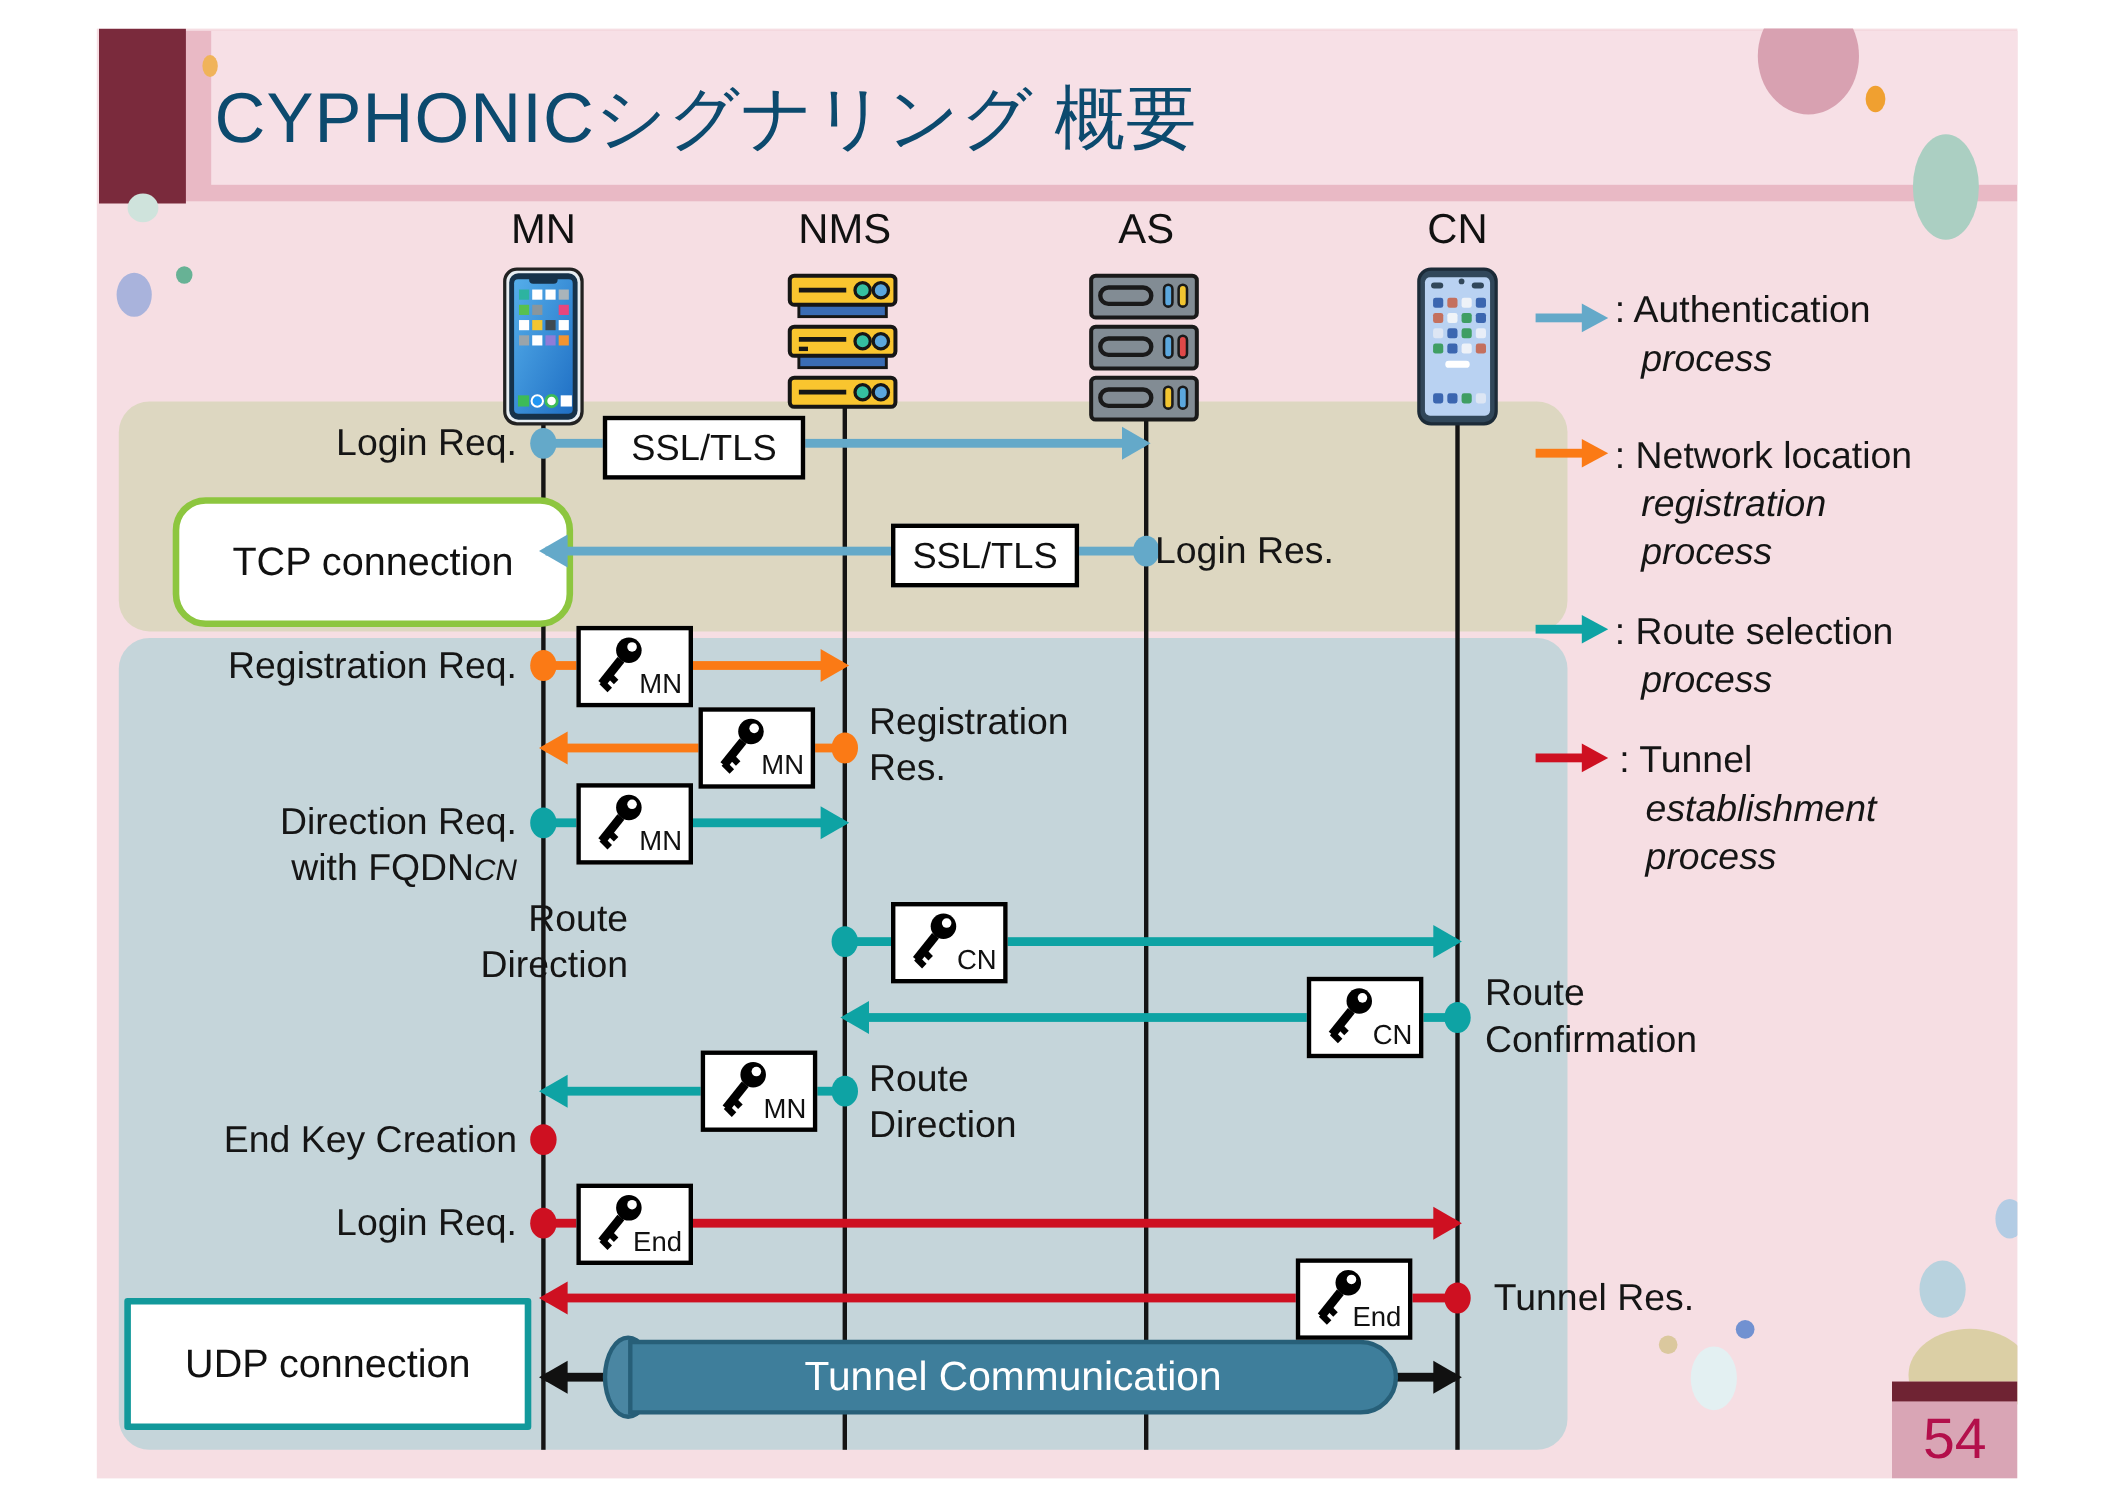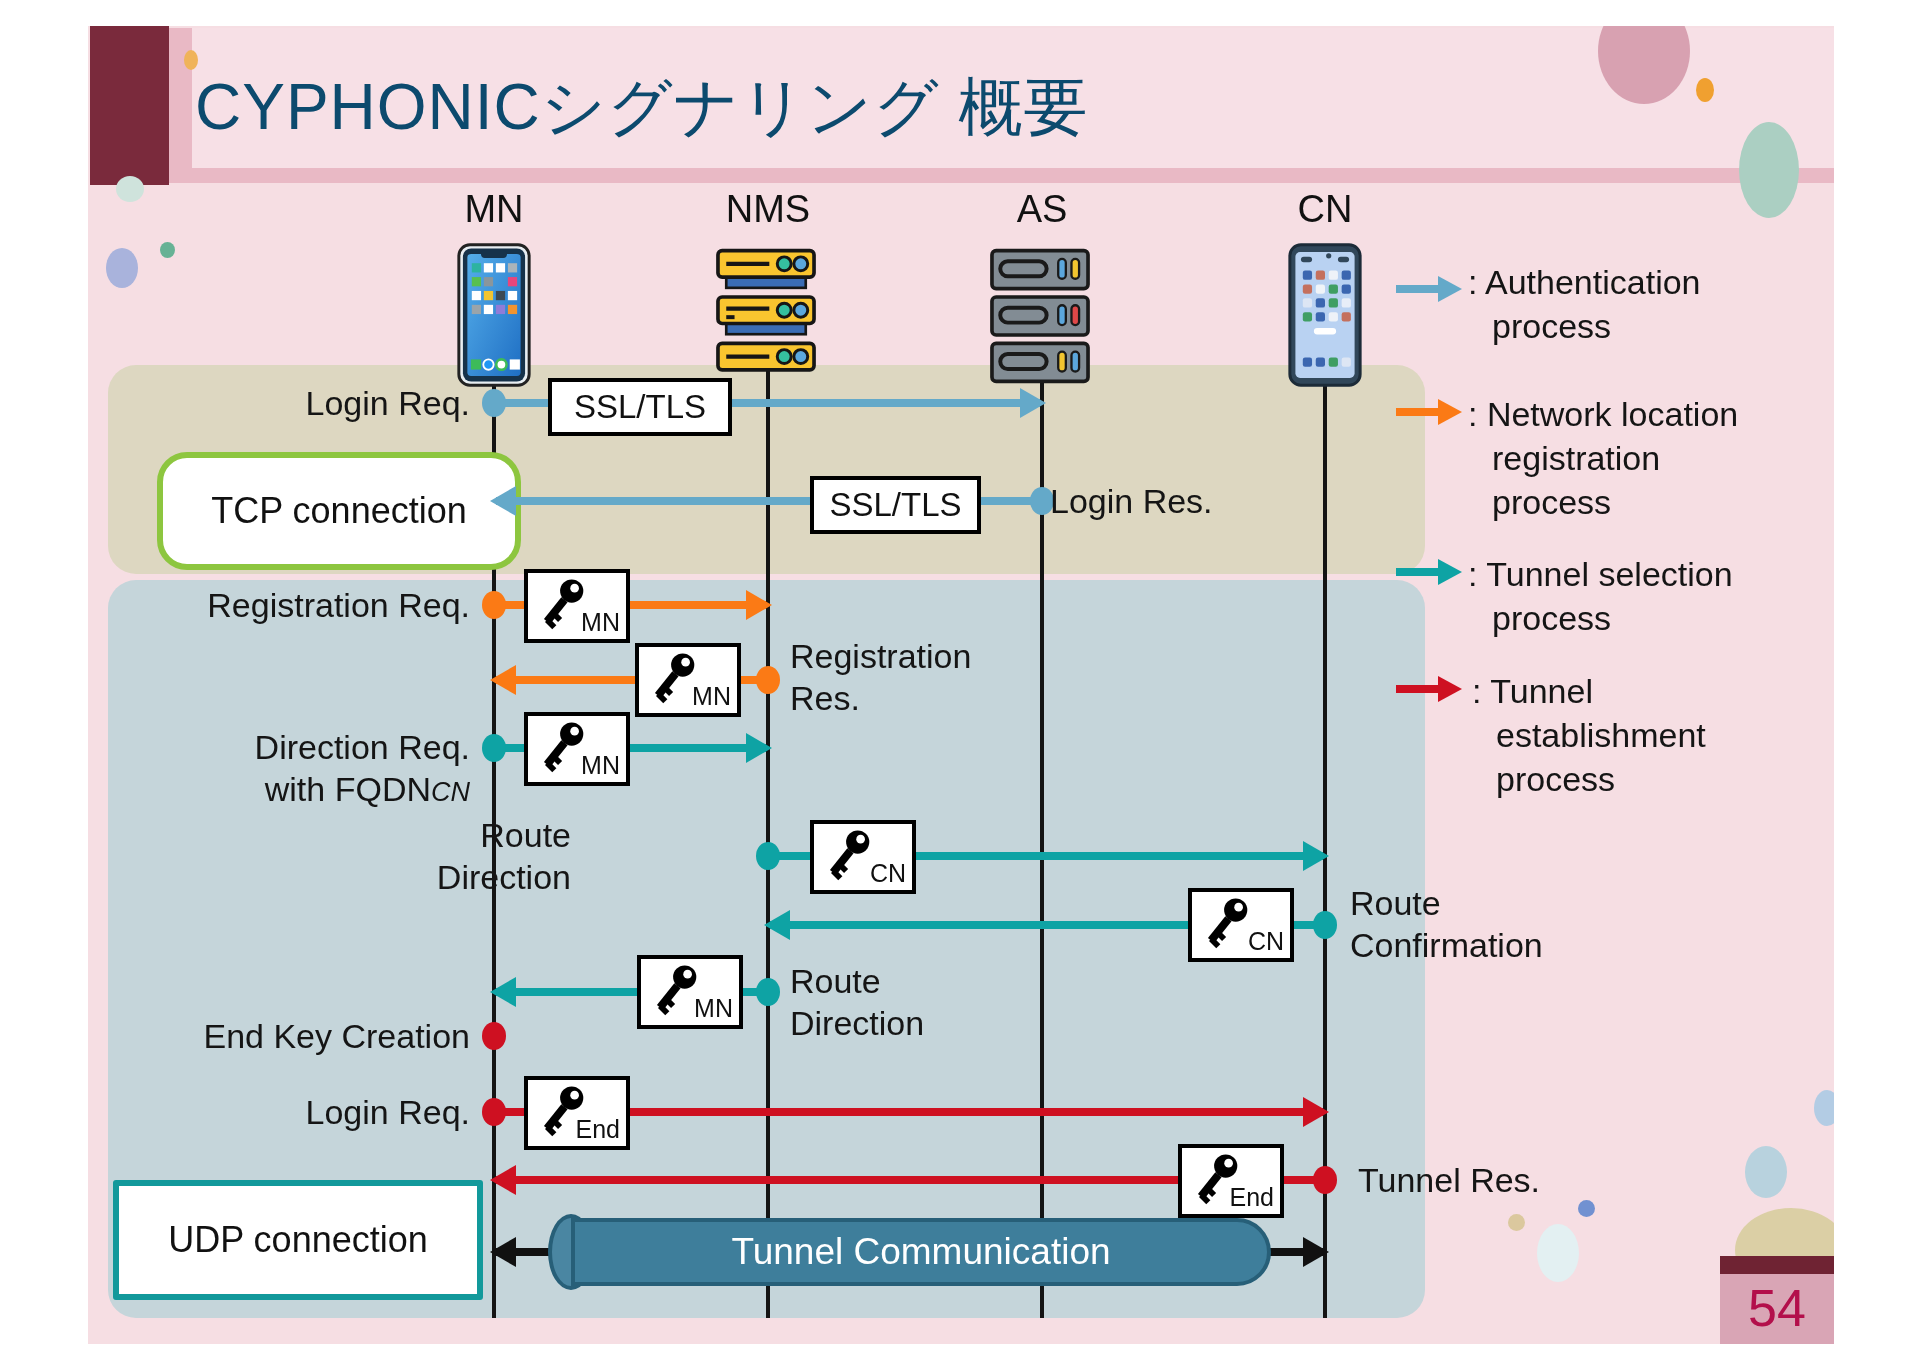--- a/index.html
+++ b/index.html
@@ -45,21 +45,21 @@
   .conn-box{position:absolute;background:#ffffff;display:flex;align-items:center;justify-content:center;
             font-size:36px;color:#111;box-sizing:border-box;}
   .conn-box.tcp{border:6px solid #8dc63f;border-radius:30px;margin-left:44px;}
   .conn-box.udp{border:6px solid #12999b;border-radius:3px;}
   
   .cyl-body{position:absolute;background:#3e7e9b;border:4px solid #275f78;border-radius:0 36px 36px 0;
             display:flex;align-items:center;justify-content:center;color:#fff;font-size:37px;box-sizing:border-box;}
   .cyl-cap{position:absolute;background:#4a86a2;border:4px solid #275f78;border-radius:50%;box-sizing:border-box;}
   
   .legend-item{position:absolute;font-size:34px;line-height:44px;color:#151515;}
-  .legend-item .cont{padding-left:24px;}
+  .legend-item .cont{padding-left:24px;font-style:italic;}
   .legend-arrow{position:absolute;height:0;}
   .legend-arrow .shaft{position:absolute;left:0;width:44px;top:-4px;height:8px;background:var(--c);}
   .legend-arrow .head{position:absolute;left:42px;top:-13px;width:0;height:0;
       border-top:13px solid transparent;border-bottom:13px solid transparent;border-left:24px solid var(--c);}
   
   .dot-dec{position:absolute;border-radius:50%;}
   
   .page-box{position:absolute;left:1632px;top:1230px;width:114px;height:88px;background:#d9a5b5;}
   .page-bar{position:absolute;left:1632px;top:1230px;width:114px;height:18px;background:#6f2333;}
   .page-num{position:absolute;left:1632px;top:1252px;width:114px;text-align:center;font-size:52px;color:#b30f4b;}
@@ -438,21 +438,21 @@
     <div class="legend-item" style="left:1380px;top:366px;">
       <div>: Network location</div>
       <div class="cont">registration</div>
       <div class="cont">process</div>
     </div>
     <div class="legend-arrow" style="left:1308px;top:546px;--c:#0ea3a4;">
       <div class="shaft"></div>
         <div class="head"></div>
     </div>
     <div class="legend-item" style="left:1380px;top:526px;">
-      <div>: Tunnel selection</div>
+      <div>: Route selection</div>
       <div class="cont">process</div>
     </div>
     <div class="legend-arrow" style="left:1308px;top:663px;--c:#ce1021;">
       <div class="shaft"></div>
         <div class="head"></div>
     </div>
     <div class="legend-item" style="left:1384px;top:643px;">
       <div>: Tunnel</div>
       <div class="cont">establishment</div>
       <div class="cont">process</div>

